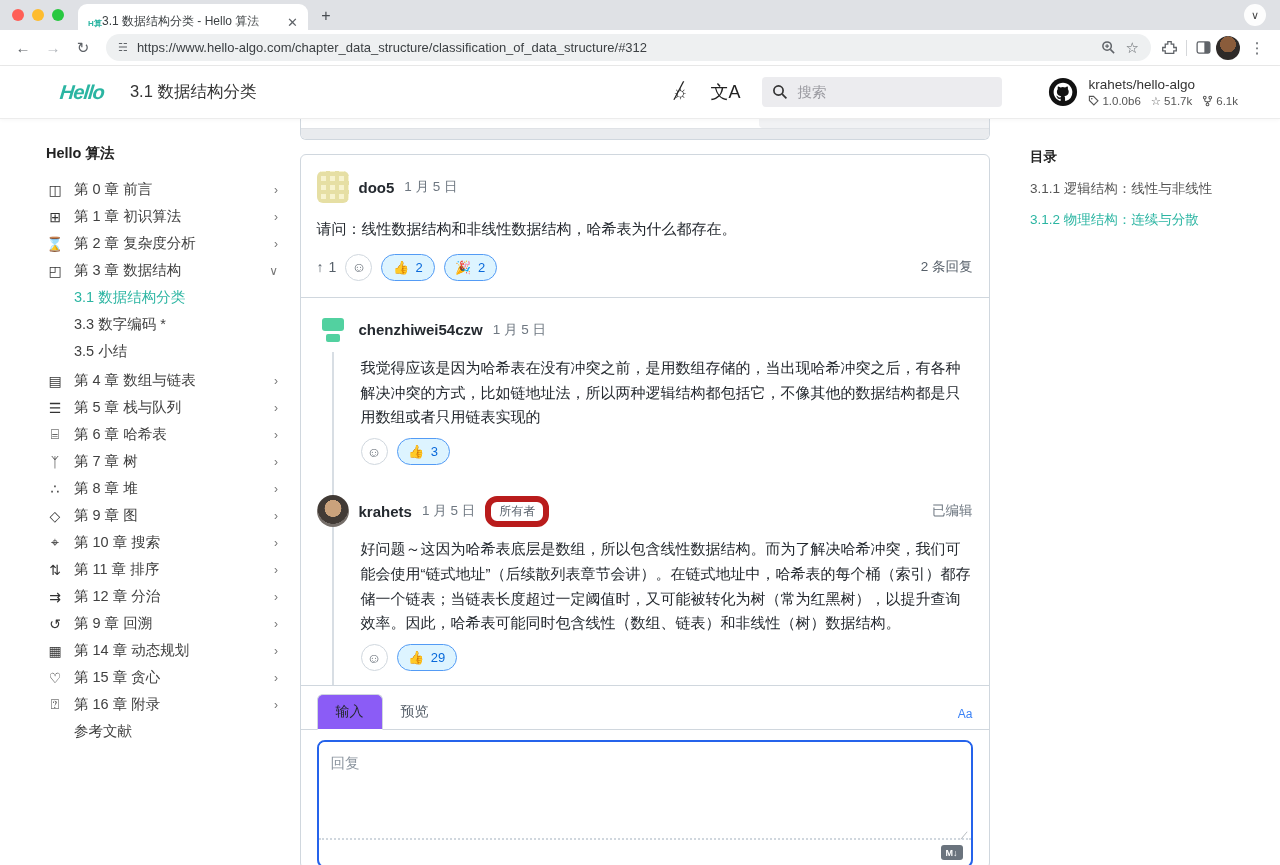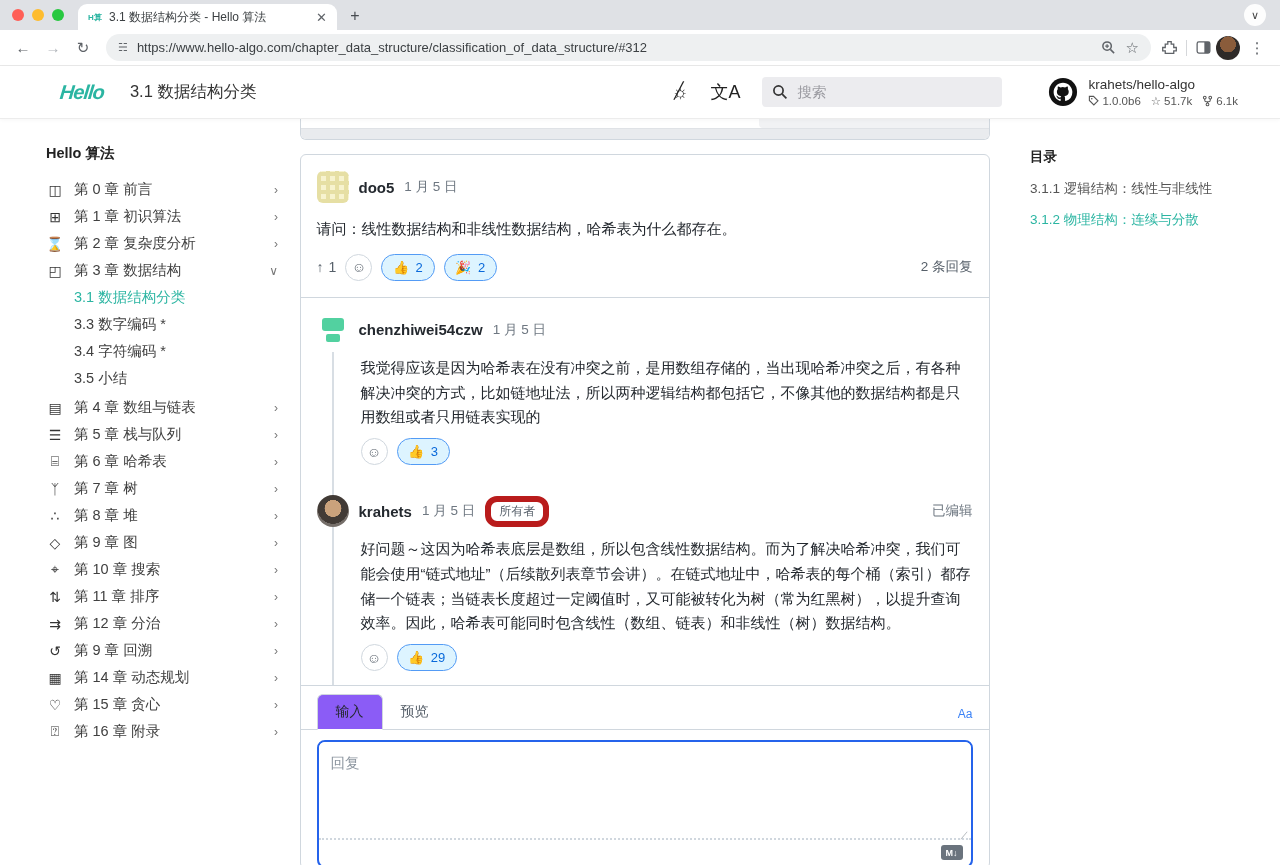--- a/index.html
+++ b/index.html
@@ -4,21 +4,21 @@
 <style>
   html,body{margin:0;padding:0;background:#c9cdd2;}
   *{box-sizing:border-box;}
   .window{width:1280px;height:865px;background:#fff;font-family:"Liberation Sans",sans-serif;position:relative;overflow:hidden;color:#24292f;}
 
   
   .tabstrip{height:30px;background:#dfe1e5;display:flex;align-items:flex-end;padding-left:12px;position:relative;}
   .traffic{display:flex;gap:8px;align-items:center;height:30px;margin-right:14px;}
   .light{width:12px;height:12px;border-radius:50%;}
   .light.red{background:#ff5f57;}.light.yellow{background:#febc2e;}.light.green{background:#28c840;}
-  .tab{background:#fff;height:26px;border-radius:9px 9px 0 0;display:flex;align-items:center;gap:7px;padding:0 10px;width:259px;font-size:12px;color:#3c4043;}
+  .tab{background:#fff;height:26px;border-radius:9px 9px 0 0;display:flex;align-items:flex-end;gap:0;padding:0 10px;width:230px;font-size:12px;color:#3c4043;}
   .tab .favicon{width:14px;height:14px;font-size:8px;font-weight:bold;color:#2bb5a2;flex:none;display:flex;align-items:center;justify-content:center;}
   .tab .tab-title{white-space:nowrap;overflow:hidden;flex:1;-webkit-mask-image:linear-gradient(90deg,#000 80%,transparent);mask-image:linear-gradient(90deg,#000 80%,transparent);}
   .tab .tab-close{color:#5f6368;font-size:13px;cursor:pointer;flex:none;}
   .newtab{width:24px;height:24px;display:flex;align-items:center;justify-content:center;color:#474b50;font-size:16px;margin:0 0 2px 6px;}
   .tabsearch{position:absolute;right:14px;top:4px;width:22px;height:22px;border-radius:50%;background:#fdfdfd;color:#444;display:flex;align-items:center;justify-content:center;font-size:11px;}
   .toolbar{height:36px;background:#fff;display:flex;align-items:center;padding:0 10px;gap:4px;border-bottom:1px solid #e8e8e8;}
   .nav-ic{width:26px;height:26px;display:flex;align-items:center;justify-content:center;color:#5f6368;font-size:15px;border-radius:50%;}
   .nav-ic.dim{color:#b0b4b9;}
   .omnibox{flex:1;height:27px;background:#eef0f1;border-radius:14px;display:flex;align-items:center;padding:0 12px;gap:8px;margin:0 6px;}
   .omnibox .site-info{color:#5f6368;font-size:11px;letter-spacing:1px;}
@@ -229,23 +229,20 @@
             <span class="chev">∨</span>
           </div>
           <div class="side-sub">
             <div class="side-item active">
               <span class="lbl">3.1  数据结构分类</span>
             </div>
             <div class="side-item">
               <span class="lbl">3.3  数字编码 *</span>
             </div>
             <div class="side-item">
-              <span class="lbl">3.4  字符编码 *</span>
-            </div>
-            <div class="side-item">
               <span class="lbl">3.5  小结</span>
             </div>
           </div>
           <div class="side-item">
             <span class="g-ic">▤</span>
             <span class="lbl">第 4 章  数组与链表</span>
             <span class="chev">›</span>
           </div>
           <div class="side-item">
             <span class="g-ic">☰</span>
@@ -299,20 +296,24 @@
           </div>
           <div class="side-item">
             <span class="g-ic">♡</span>
             <span class="lbl">第 15 章  贪心</span>
             <span class="chev">›</span>
           </div>
           <div class="side-item">
             <span class="g-ic">⍰</span>
             <span class="lbl">第 16 章  附录</span>
             <span class="chev">›</span>
+          </div>
+          <div class="side-item">
+            <span class="g-ic"></span>
+            <span class="lbl">参考文献</span>
           </div>
         </div>
     </nav>
 
     <main class="main">
       <div class="main-inner">
         <div class="prev-card">
           <div class="gray-chip"></div>
             <div class="gray-bar"></div>
         </div>

